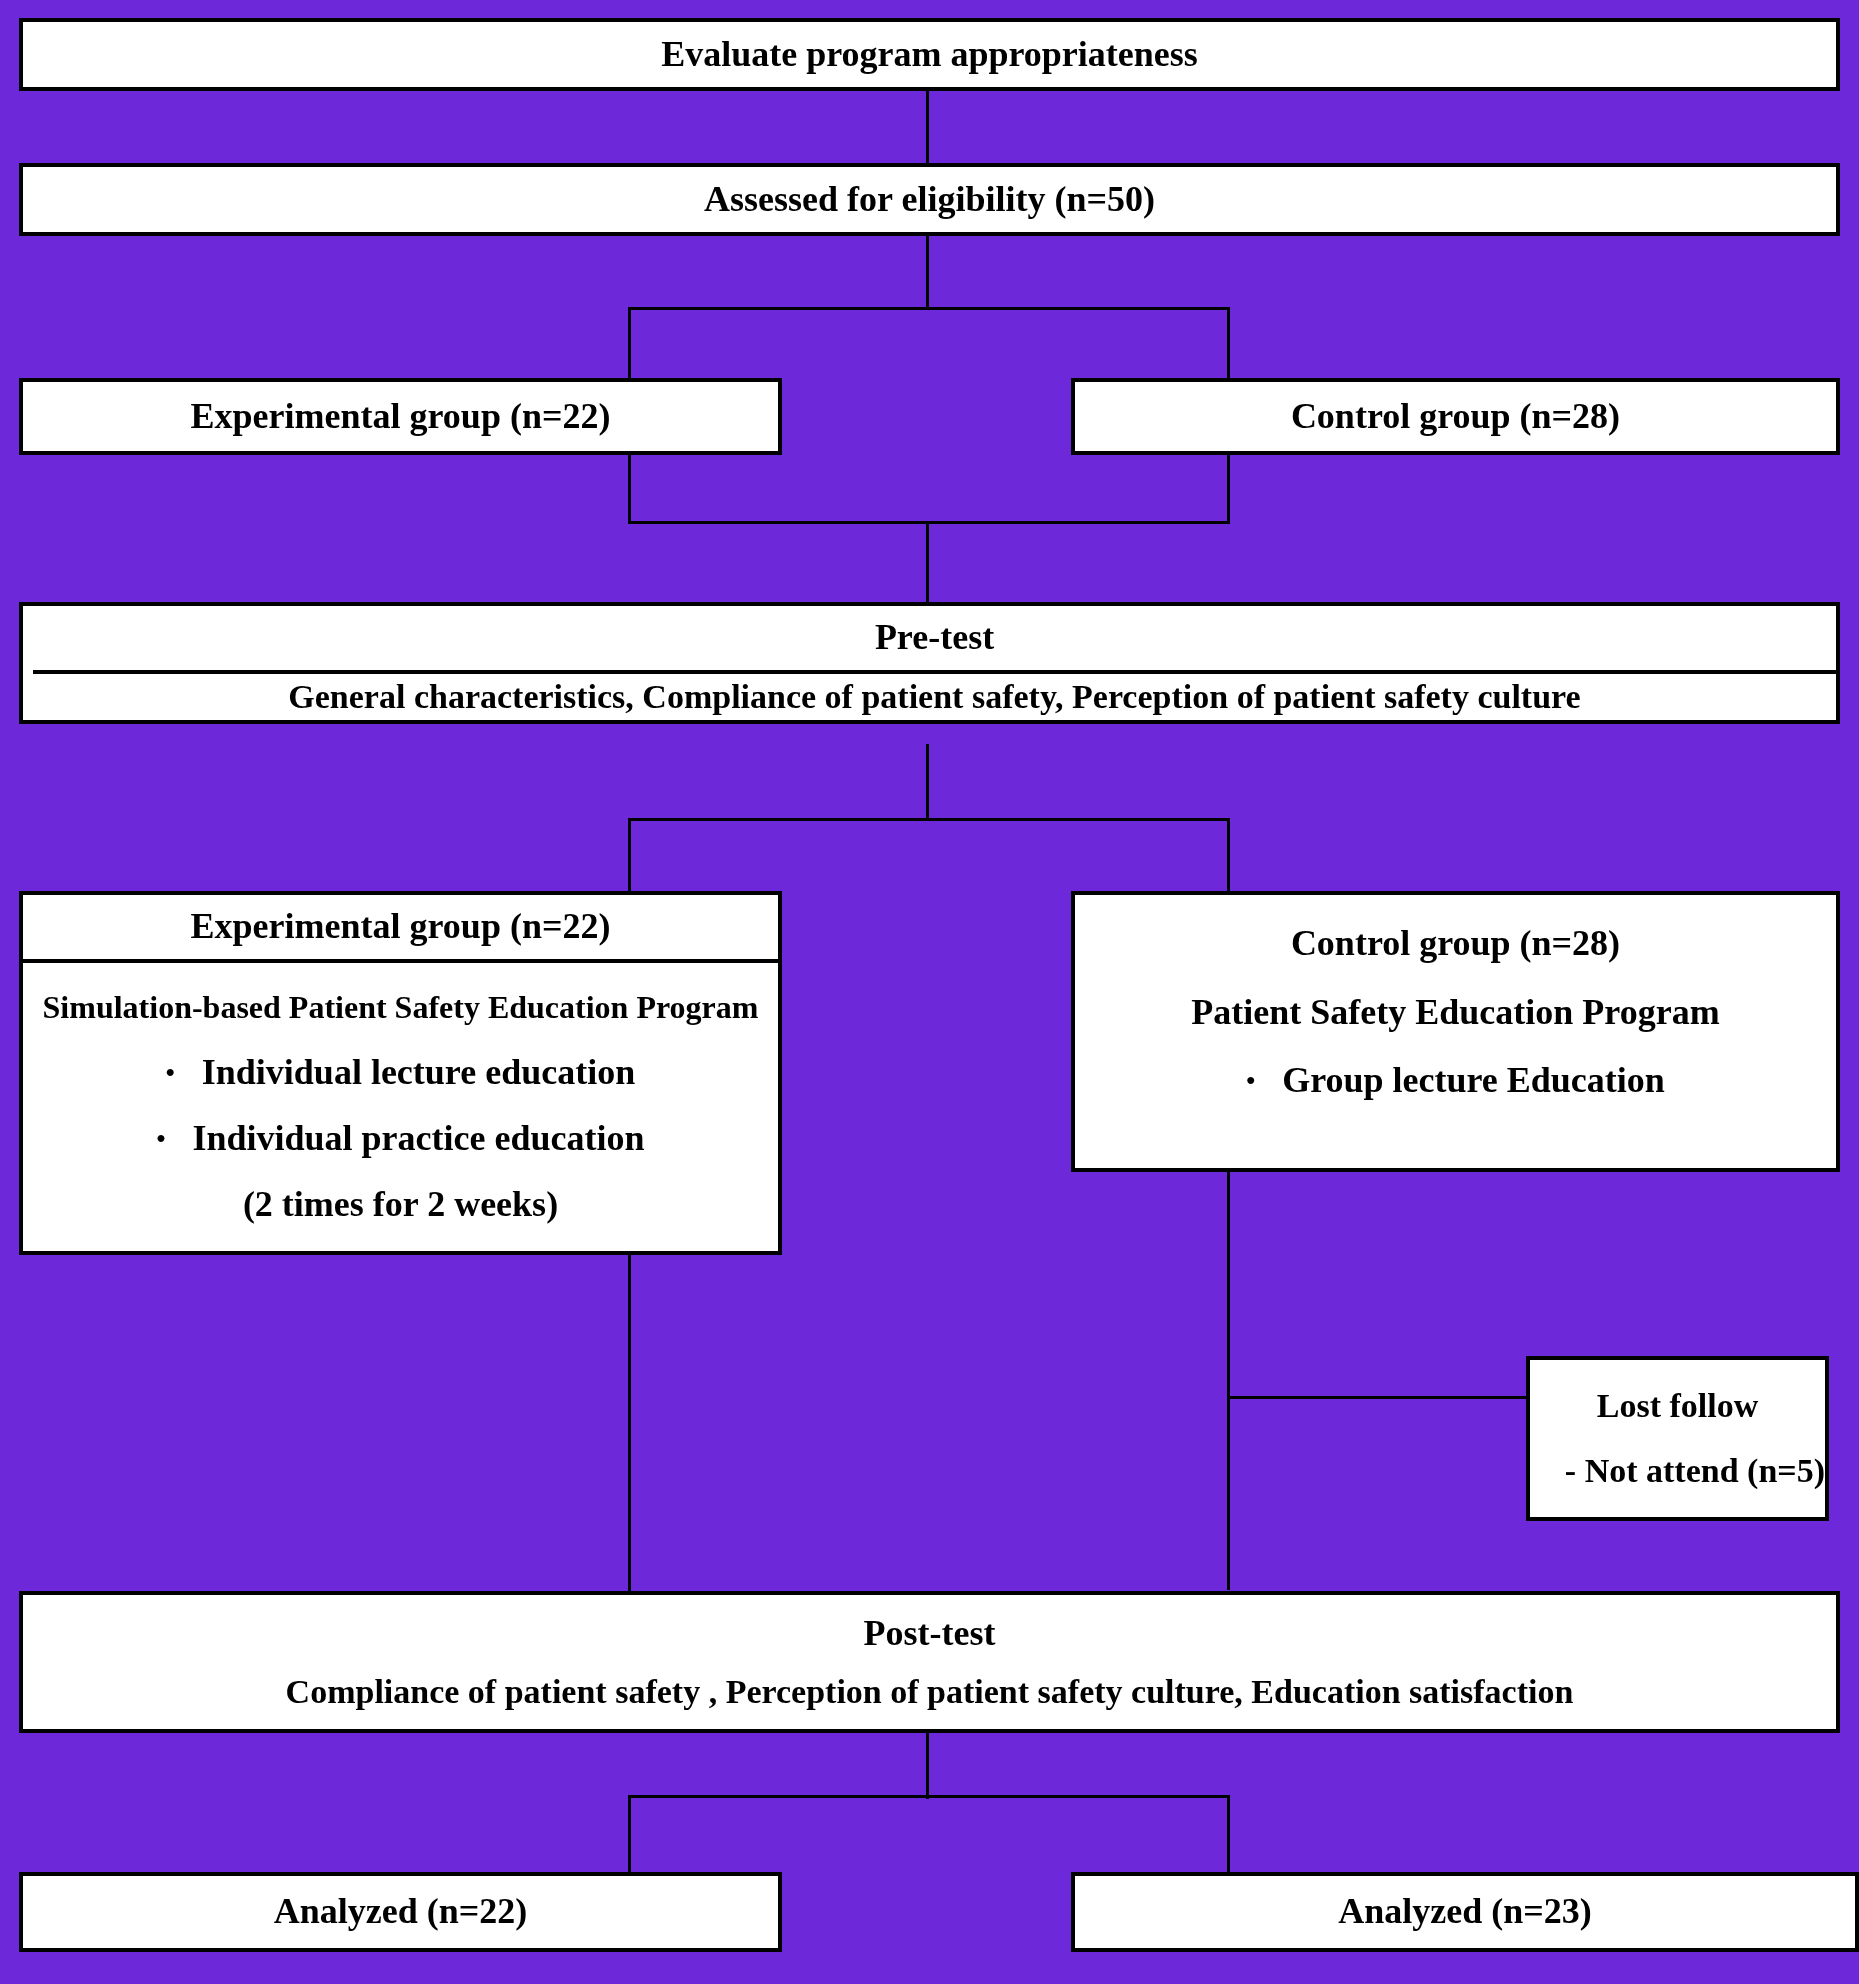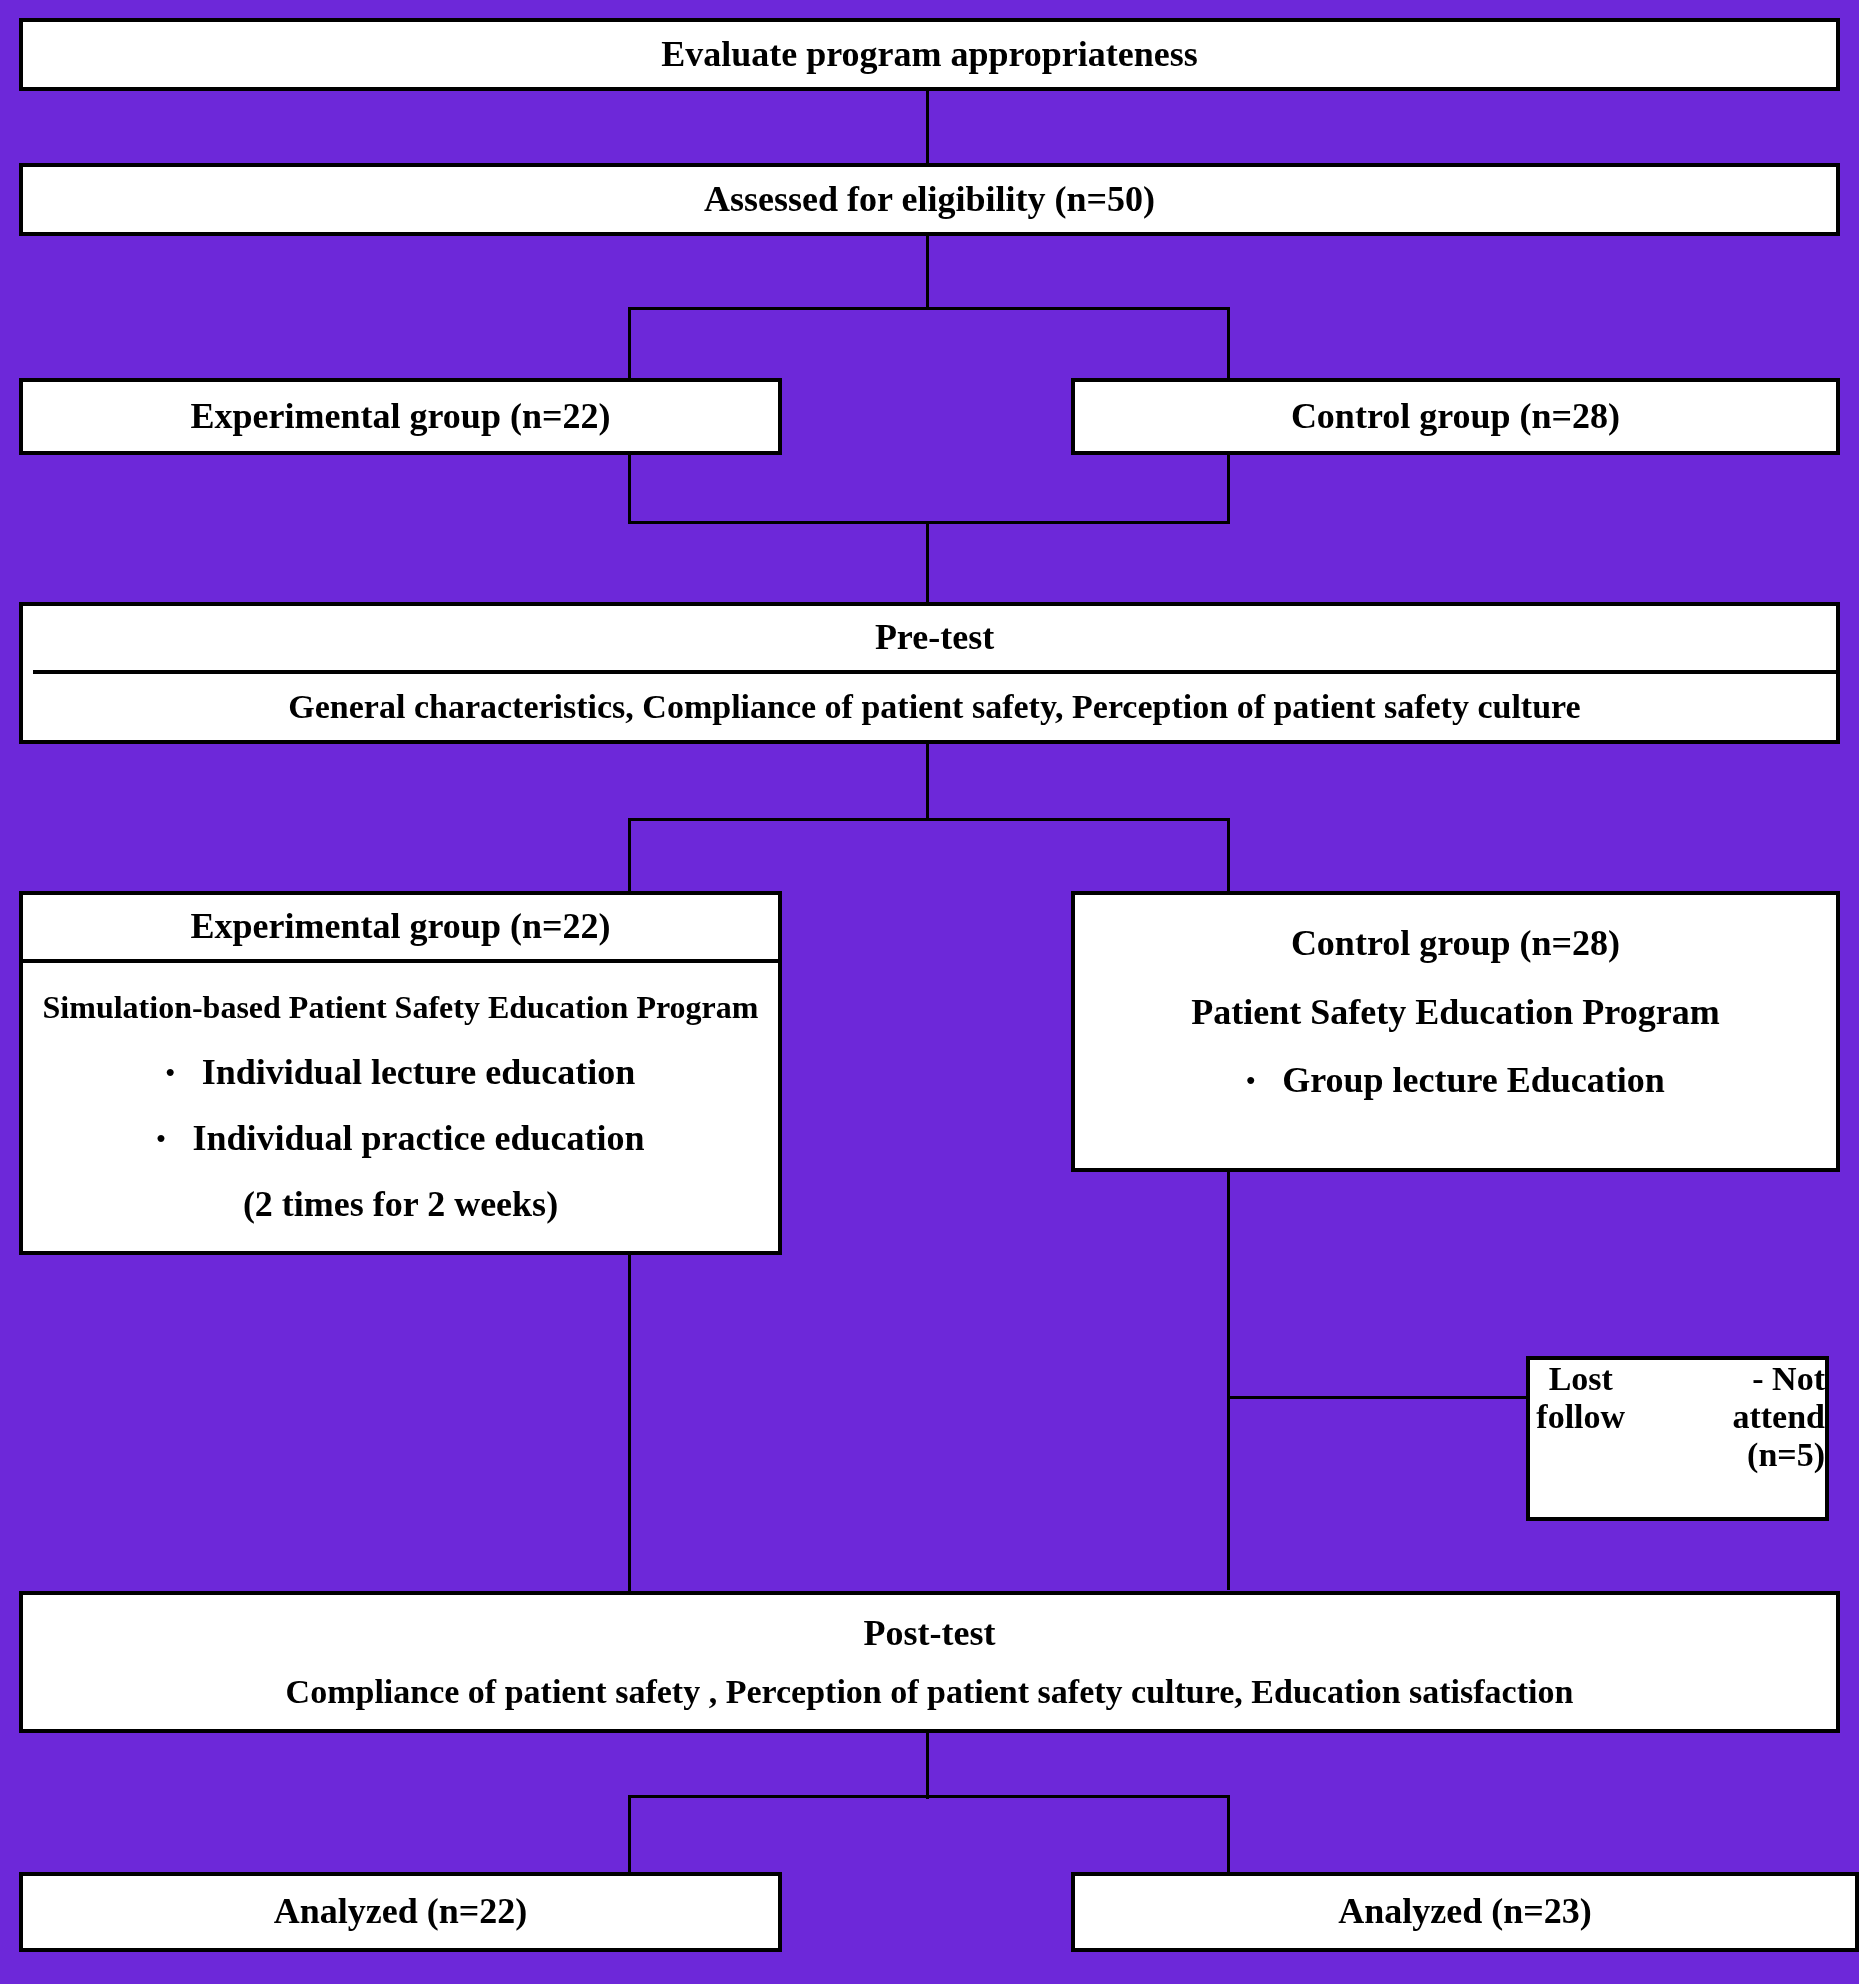--- a/index.html
+++ b/index.html
@@ -43,21 +43,21 @@
   .body-evenly {
     flex:1; display:flex; flex-direction:column;
     justify-content:space-evenly; align-items:center;
     text-align:center;
   }
   .bullet-line { display:flex; align-items:center; gap:27px; font-size:36px; line-height:1.1; }
   .bullet-glyph { font-size:25.6px; }
 
   
   .lost-body {
-    flex:1; display:flex; flex-direction:row;
+    flex:1; display:flex; flex-direction:column;
     justify-content:space-evenly;
   }
   .lost-title { text-align:center; font-size:34px; }
   .lost-detail { text-align:right; padding-left:30px; font-size:34px; }
 </style>
 </head>
 <body>
 
 <div class="canvas">
 
@@ -74,21 +74,21 @@
   <div class="vline" style="left:1227px; top:307px; height:72px;"></div>
 
   <div class="box flex-center label" style="left:19px; top:378px; width:763px; height:77px;">Experimental group (n=22)</div>
   <div class="box flex-center label" style="left:1071px; top:378px; width:769px; height:77px;">Control group (n=28)</div>
 
   <div class="vline" style="left:628px; top:455px; height:69px;"></div>
   <div class="vline" style="left:1227px; top:455px; height:69px;"></div>
   <div class="hline" style="left:628px; top:521px; width:602px;"></div>
   <div class="vline" style="left:926px; top:524px; height:78px;"></div>
 
-  <div class="box col" style="left:19px; top:602px; width:1821px; height:142px;padding-left:10px;">
+  <div class="box col" style="left:19px; top:602px; width:1821px; height:122px;padding-left:10px;">
     <div class="row-top label">Pre-test</div>
     <div class="row-bottom detail">General characteristics, Compliance of patient safety, Perception of patient safety culture</div>
   </div>
 
   <div class="vline" style="left:926px; top:744px; height:77px;"></div>
 
   <div class="hline" style="left:628px; top:818px; width:602px;"></div>
   <div class="vline" style="left:628px; top:818px; height:73px;"></div>
   <div class="vline" style="left:1227px; top:818px; height:73px;"></div>
 

